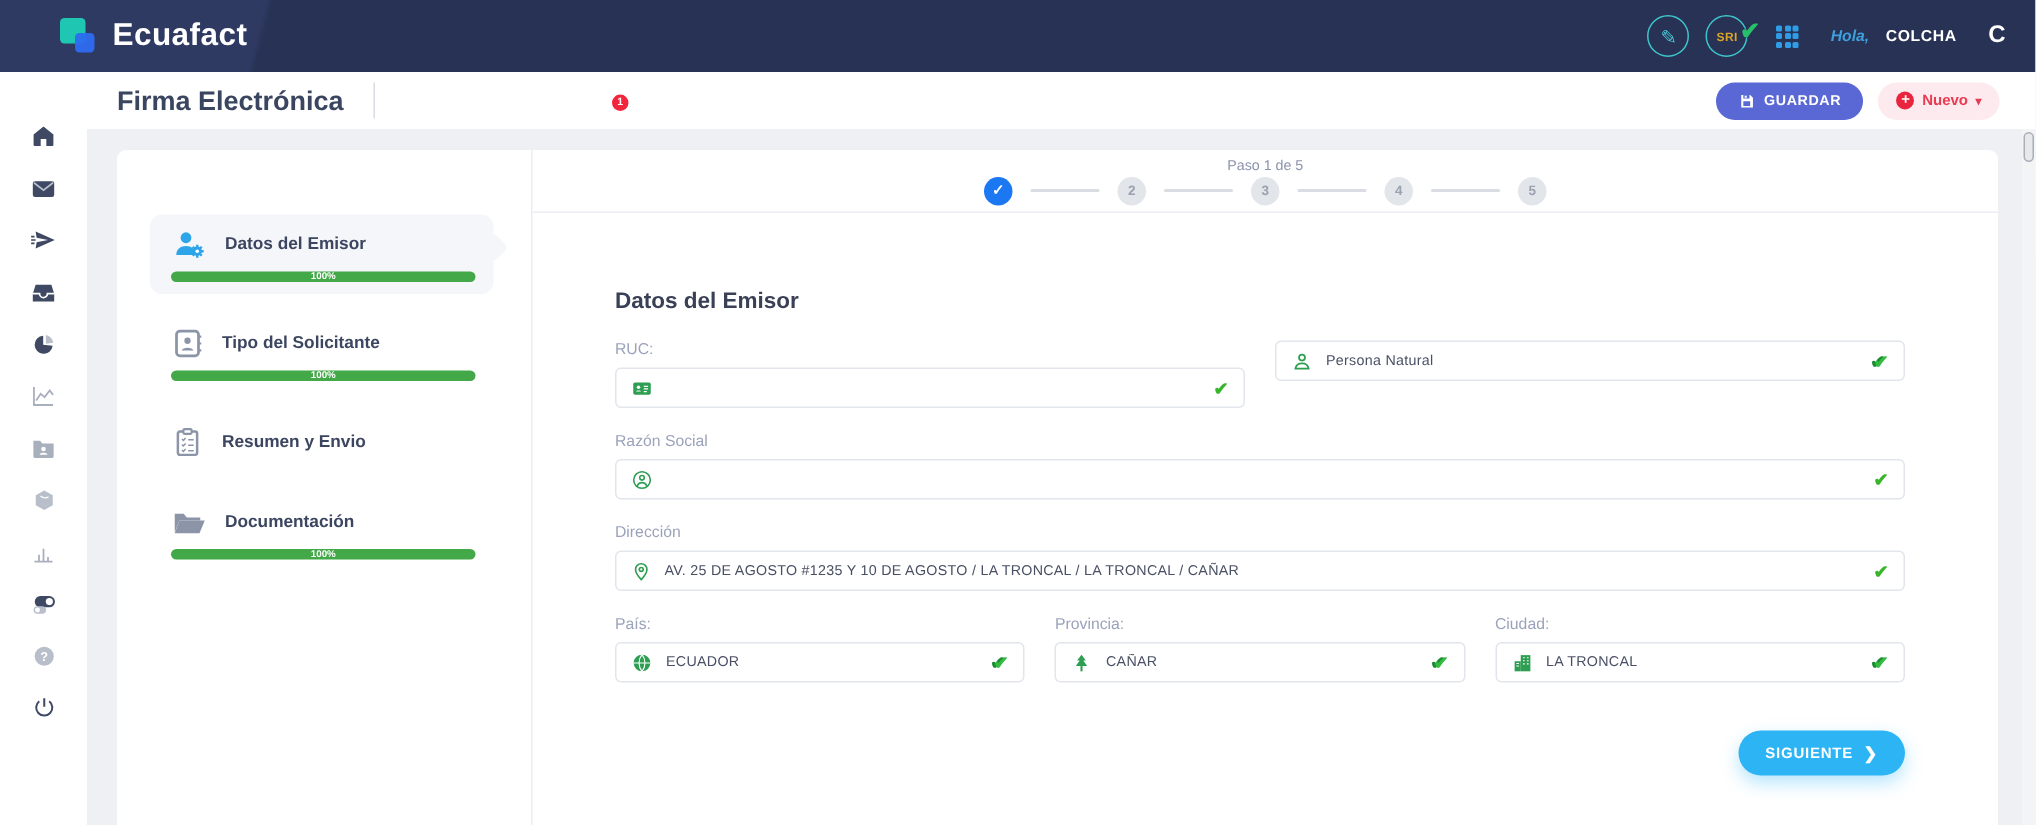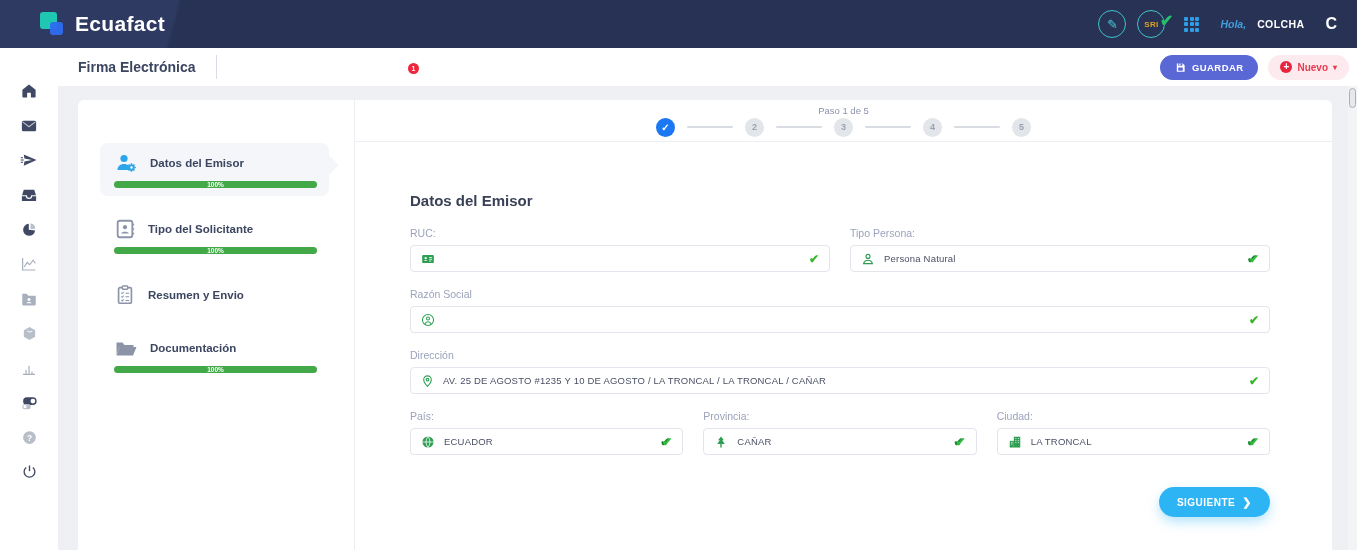--- a/index.html
+++ b/index.html
@@ -24,24 +24,24 @@
   .grid-icon { display:grid; grid-template-columns:repeat(3,4px); grid-template-rows:repeat(3,4px); gap:1.5px; margin-left:8px; }
   .grid-icon i { background:#2f9de6; border-radius:1px; }
   .greeting { color:#3f9fdc; font-size:10.5px; font-weight:bold; margin-left:10px;font-style:italic; }
   .username { color:#fff; font-size:10.5px; font-weight:bold; letter-spacing:.4px; }
   .avatar-initial { color:#fff; font-size:16px; font-weight:bold; margin-left:10px; }
 
   
   .toolbar { position:absolute; top:48px; left:58px; width:1299px; height:38px; background:#fff;
     display:flex; align-items:center; z-index:3; }
   .tab { height:24px; display:flex; align-items:center; padding:0 20px 0 20px;
-    border-right:1px solid #d9dce3; font-size:14px; font-weight:bold; color:#3a4560; }
+    border-right:1px solid #d9dce3; font-size:18px; font-weight:bold; color:#3a4560; }
   .notif-badge { position:absolute; left:350px; top:15px; min-width:11px; height:11px; border-radius:50%;
     background:#f0263c; color:#fff; font-size:7px; font-weight:bold; display:flex; align-items:center; justify-content:center; }
-  .toolbar-actions { margin-left:auto; display:flex; align-items:center; gap:10px; padding-right:8px; }
+  .toolbar-actions { margin-left:auto; display:flex; align-items:center; gap:10px; padding-right:24px; }
   .btn-save { background:#5a68d5; color:#fff; border:none; height:25px; border-radius:13px;
     padding:0 15px; font-size:9.5px; font-weight:bold; letter-spacing:.4px;
     display:flex; align-items:center; gap:6px; cursor:pointer; font-family:inherit; }
   .btn-new { background:#fdeaee; color:#e83b50; border:none; height:25px; border-radius:13px;
     padding:0 12px; font-size:10px; font-weight:bold; display:flex; align-items:center; gap:5px; cursor:pointer; font-family:inherit; }
   .plus-circle { width:12px; height:12px; border-radius:50%; background:#e8243e; color:#fff;
     font-size:10px; line-height:11px; text-align:center; font-weight:bold; display:inline-block; }
   .chev { font-size:8px; }
 
   
@@ -335,21 +335,20 @@
               <rect x="2" y="5" width="20" height="14" rx="2" fill="#2e9e52"></rect>
               <circle cx="8" cy="10.5" r="2" fill="#fff"></circle>
               <path d="M5 15.5c.3-1.8 5.7-1.8 6 0z" fill="#fff"></path>
               <path d="M14 9.5h5M14 12.5h5M14 15.5h3.5" stroke="#fff" stroke-width="1.4"></path>
             </svg>
             <span class="field-value"></span>
             <span class="check">✔</span>
           </div>
         </div>
         <div class="field-group">
-          <span class="field-label">Tipo Persona:</span>
           <div class="field-box">
             <svg width="14" height="14" viewBox="0 0 24 24" fill="none" stroke="#2e9e52" stroke-width="2">
               <circle cx="12" cy="7.5" r="3.4"></circle>
               <path d="M4.5 20c.8-4.2 4-5.8 7.5-5.8s6.7 1.6 7.5 5.8z"></path>
             </svg>
             <span class="field-value">Persona Natural</span>
             <span class="dcheck">
                 <i>✔</i>
                 <i>✔</i>
               </span>

